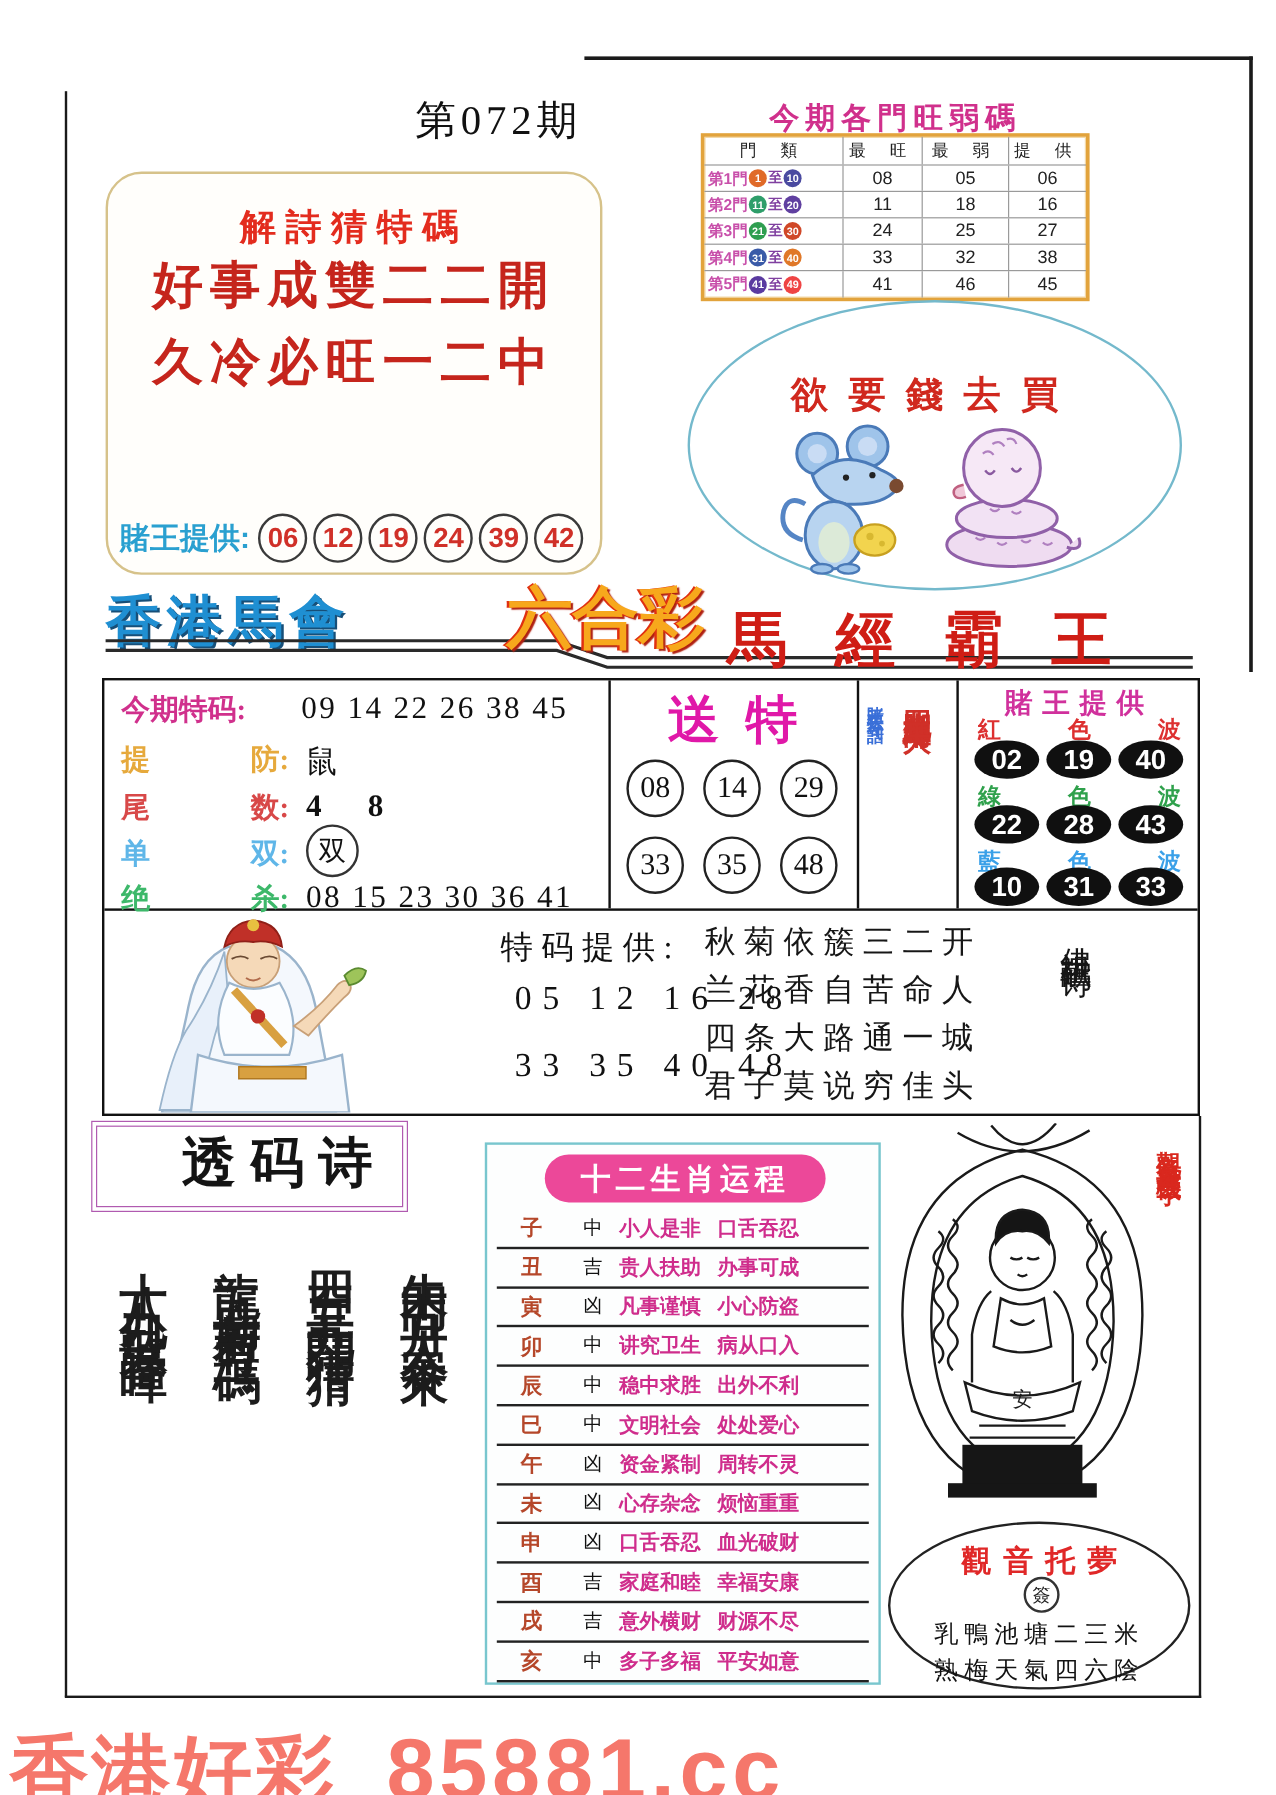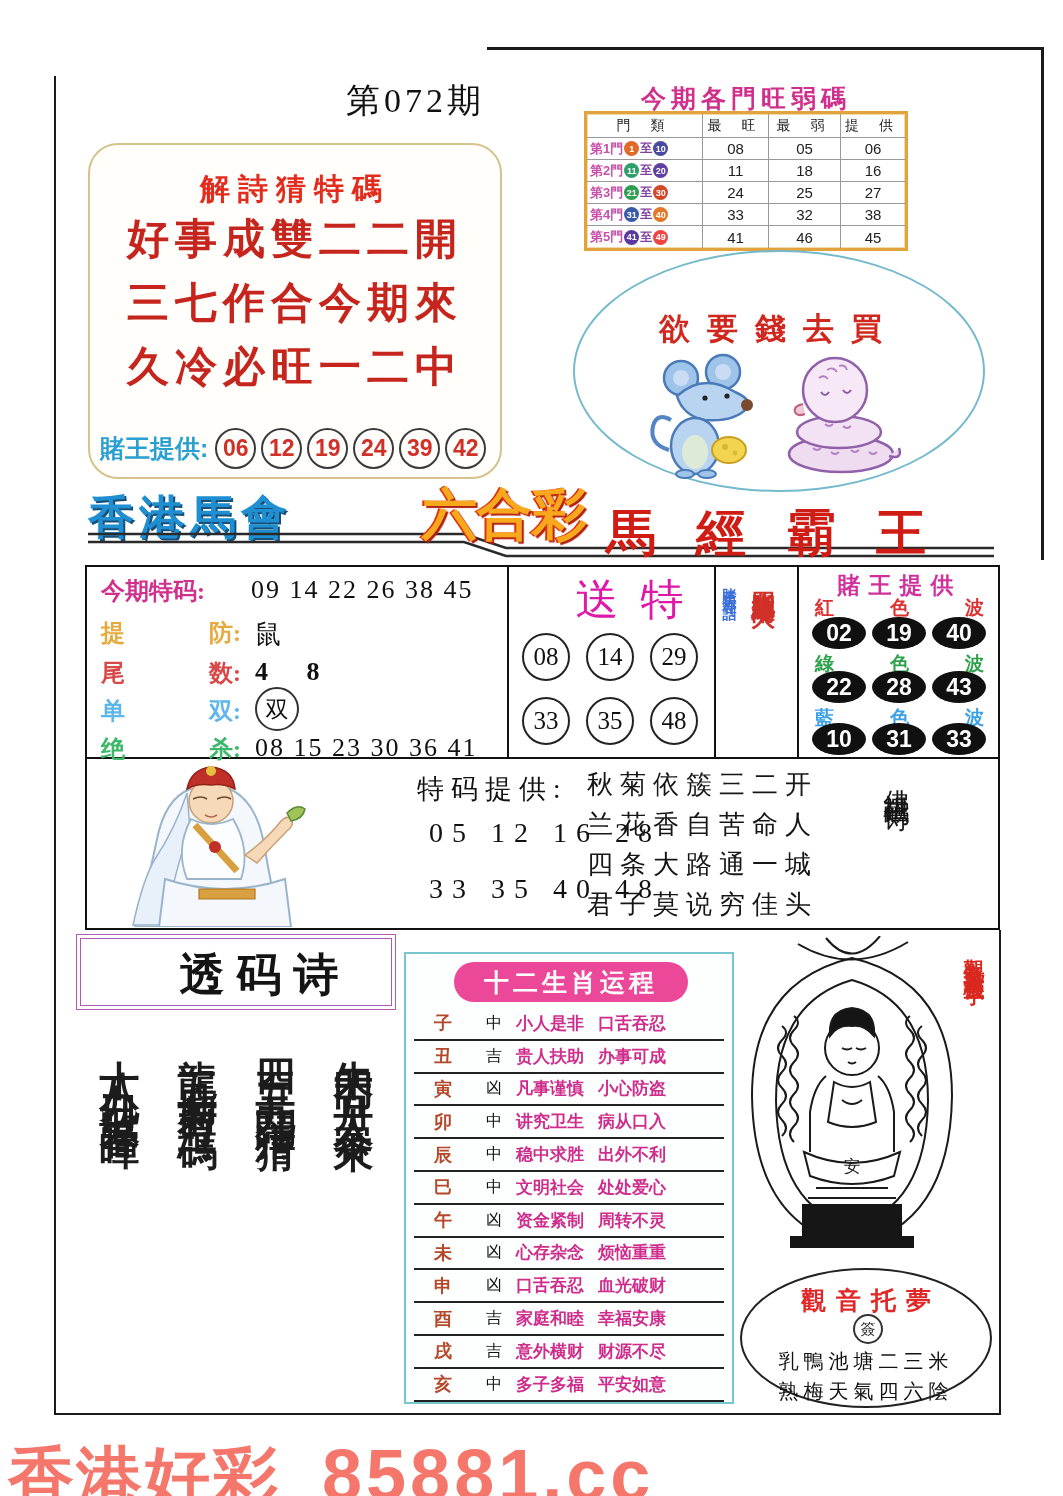--- a/index.html
+++ b/index.html
@@ -60,22 +60,22 @@
   .vdiv{position:absolute;top:0;width:2px;height:190px;background:#111;}
   #hdiv{position:absolute;left:0;top:190px;width:100%;height:2px;background:#111;}
   .info-row{position:absolute;left:0;width:420px;height:40px;}
   .i-l1{position:absolute;left:14px;font-size:24px;font-weight:bold;}
   .i-l2{position:absolute;left:122px;font-size:24px;font-weight:bold;}
   .i-val{position:absolute;left:168px;font-size:26px;color:#111;letter-spacing:2px;white-space:nowrap;}
   #special-label{position:absolute;left:14px;font-size:24px;font-weight:bold;color:#d0308c;}
   #special-nums{position:absolute;left:164px;font-size:26px;color:#111;letter-spacing:2px;}
   #circle-even{position:absolute;left:168px;top:-8px;width:44px;height:44px;border:2px solid #333;border-radius:50%;
                display:flex;align-items:center;justify-content:center;font-size:23px;color:#111;}
-  #songte-title{position:absolute;left:420px;top:4px;width:245px;text-align:center;color:#e018a8;
-                font-size:43px;font-weight:normal;letter-spacing:22px;text-indent:22px;}
+  #songte-title{position:absolute;left:420px;top:4px;width:207px;text-align:center;color:#e018a8;
+                font-size:43px;font-weight:bold;letter-spacing:22px;text-indent:22px;}
   .songte-row{position:absolute;left:435px;width:180px;display:flex;gap:16px;}
   .songte-ball{width:48px;height:48px;border:2px solid #222;border-radius:50%;display:flex;
                align-items:center;justify-content:center;font-size:25px;color:#111;background:#fff;}
   #hint-small{position:absolute;left:634px;top:10px;height:172px;font-size:14px;font-weight:bold;
               color:#3a6fd8;letter-spacing:3px;}
   #hint-big{position:absolute;left:660px;top:6px;height:182px;font-size:24px;font-weight:bold;
             color:#d03028;letter-spacing:2px;}
   #waves{position:absolute;left:712px;top:0;width:201px;height:190px;}
   #waves-title{position:absolute;top:3px;width:100%;text-align:center;color:#d0309c;font-size:23px;
                font-weight:bold;letter-spacing:8px;}
@@ -85,22 +85,22 @@
   .wave-ball{width:54px;height:32px;background:#101010;border-radius:50%;color:#fff;display:flex;
              align-items:center;justify-content:center;font-size:23px;font-weight:bold;}
   #tema-label{position:absolute;left:330px;top:204px;font-size:27px;letter-spacing:7px;color:#111;}
   .tema-nums{position:absolute;left:342px;font-size:28px;letter-spacing:9px;color:#111;}
   #fozu-poem{position:absolute;left:500px;top:198px;}
   #fozu-poem p{margin:0;font-size:26px;letter-spacing:7px;color:#161616;line-height:40px;}
   #fozu-vert{position:absolute;left:792px;top:202px;height:158px;font-size:26px;color:#161616;letter-spacing:4px;}
   #guanyin-svg{position:absolute;left:8px;top:192px;}
 
   
-  #tm-titlebox{position:absolute;left:80px;top:938px;width:312px;height:68px;border:1px solid #b05ab0;
-               outline:1px solid #b05ab0;outline-offset:3px;display:flex;align-items:flex-end;justify-content:center;padding-left:46px;}
+  #tm-titlebox{position:absolute;left:80px;top:938px;width:256px;height:68px;border:1px solid #b05ab0;
+               outline:1px solid #b05ab0;outline-offset:3px;display:flex;align-items:flex-start;justify-content:center;padding-left:46px;}
   #tm-title{font-size:45px;font-weight:bold;color:#141414;letter-spacing:12px;text-indent:12px;}
   #tm-cols{position:absolute;left:80px;top:1028px;width:312px;height:382px;font-size:40px;font-weight:bold;
            color:#1c1c1c;line-height:78px;letter-spacing:12px;}
   #tm-cols p{margin:0;}
 
   #zodiac-box{position:absolute;left:404px;top:952px;width:330px;height:452px;border:2px solid #78c6ce;background:#fdfefe;}
   #zodiac-pill{position:absolute;left:48px;top:8px;width:234px;height:40px;background:#ec4899;border-radius:22px;
                color:#fff;font-size:25px;font-weight:bold;letter-spacing:4px;display:flex;align-items:center;justify-content:center;}
   #zodiac-rows{position:absolute;left:8px;top:54px;width:310px;}
   .zo-row{display:grid;grid-template-columns:58px 44px 1fr;align-items:center;height:32.8px;border-bottom:2px solid #222;}
@@ -133,21 +133,20 @@
   <div class="line" style="left:1041px;top:47px;width:3px;height:513px;"></div>
   <div class="line" style="left:999px;top:930px;width:2px;height:485px;"></div>
   <div class="line" style="left:54px;top:1413px;width:947px;height:2px;"></div>
 
   <div id="issue" class="serif">第072期</div>
 
   <div id="poem-box">
     <div id="poem-title" class="serif">解詩猜特碼</div>
     <div id="poem-lines" class="serif">
       <p>好事成雙二二開</p>
-      <p>三七作合今期來</p>
       <p>久冷必旺一二中</p>
     </div>
     <div id="poem-provider">
       <span class="plabel">賭王提供:</span>
       <span class="ring-num">06</span>
       <span class="ring-num">12</span>
       <span class="ring-num">19</span>
       <span class="ring-num">24</span>
       <span class="ring-num">39</span>
       <span class="ring-num">42</span>

